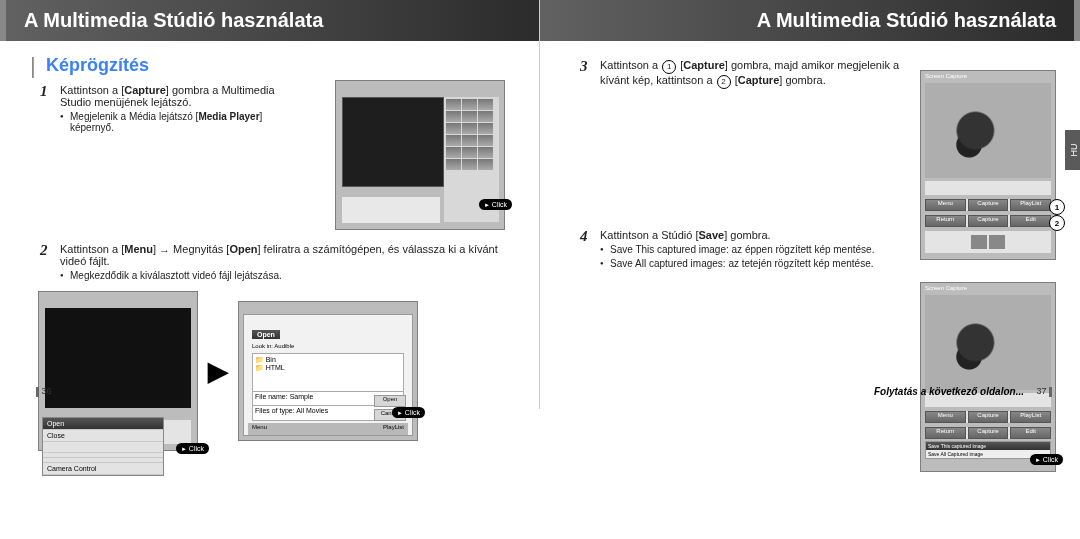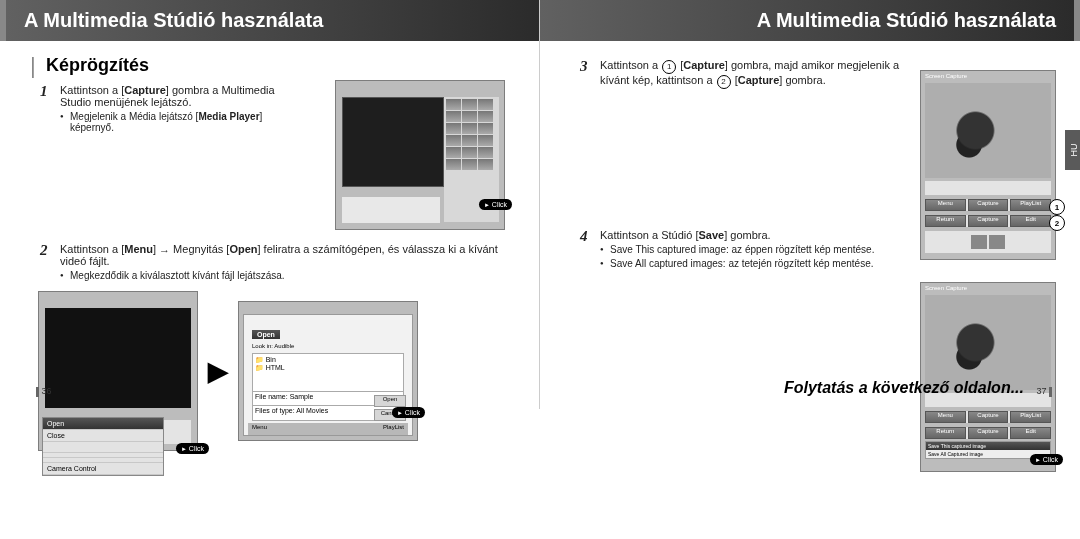--- a/index.html
+++ b/index.html
@@ -41,21 +41,21 @@
   color: #fff;
   padding: 9px 18px;
   font-size: 20px;
   font-weight: bold;
   border-left: 6px solid #888;
 }
 .right-page .header { border-left: none; border-right: 6px solid #888; text-align: right; }
 .section-title {
   font-size: 18px;
   font-weight: bold;
-  color: #000000;
+  color: #3b82f6;
   padding: 14px 0 8px 46px;
   position: relative;
 }
 .section-title::before {
   content: "|";
   position: absolute;
   left: 30px;
   color: #888;
   font-weight: normal;
   font-size: 22px;
@@ -164,21 +164,21 @@
 .capture-panel {
   top: 70px; width: 136px; height: 190px;
 }
 .capture-panel .video { background: #8c8c8c; position: absolute; top: 12px; left: 4px; right: 4px; height: 95px; }
 .capture-panel .dog { background: radial-gradient(circle at 40% 50%, #333 20%, transparent 22%), radial-gradient(circle at 35% 65%, #222 12%, transparent 13%), #aeaeae; width: 100%; height: 100%; }
 .capture-panel .ctrls { position: absolute; left: 4px; right: 4px; top: 110px; height: 14px; background: #e4e4e4; }
 .capture-panel .row-btn { position: absolute; left: 4px; right: 4px; height: 12px; background: #e4e4e4; display: flex; gap: 2px; align-items: center; justify-content: center; }
 .capture-panel .btn { background: linear-gradient(#888,#666); border: 1px solid #555; flex: 1; height: 10px; font-size: 6px; color: #fff; text-align: center; }
 .circle-callout { width: 14px; height: 14px; border: 1.5px solid #000; border-radius: 50%; font-size: 8px; color: #000; display: flex; align-items: center; justify-content: center; position: absolute; background: #fff; font-weight: bold; }
 .capture-panel2 { top: 282px; width: 136px; height: 190px; }
-.continue { position: absolute; bottom: 12px; right: 56px; font-size: 16px; font-style: italic; font-weight: bold; }
+.continue { position: absolute; bottom: 12px; right: 56px; font-size: 10px; font-style: italic; font-weight: bold; }
 .ft-btn { position: absolute; width: 30px; height: 10px; background: #d6d6d6; border: 1px solid #999; font-size: 6px; text-align: center; }
 </style>
 </head>
 <body>
 
 <div class="page-container">
 
   <div class="page left-page">
     <div class="header">A Multimedia Stúdió használata</div>
     <div class="section-title">Képrögzítés</div>
@@ -217,21 +217,21 @@
               <div class="thumb"></div>
           </div>
         </div>
         <div class="mp-controls"></div>
         <div class="click-badge" style="right:-8px; top:118px;">Click</div>
       </div>
 
       <div class="step" style="margin-top: 110px;">
         <span class="stepnum">2</span>
         <span>Kattintson a [</span><b>Menu</b><span>] → Megnyitás [</span><b>Open</b><span>] feliratra a számítógépen, és válassza ki a kívánt videó fájlt.</span>
-        <div class="bullet">Megkezdődik a kiválasztott kívánt fájl lejátszása.</div>
+        <div class="bullet">Megkezdődik a kiválasztott videó fájl lejátszása.</div>
       </div>
     </div>
 
     <div class="step2-row">
       <div class="screenshot player-box">
         <div class="video"></div>
         <div class="ctrls">
           <div class="ctrls-btns">
             <div class="ctrl-circle"></div>
             <div class="ctrl-circle"></div>

